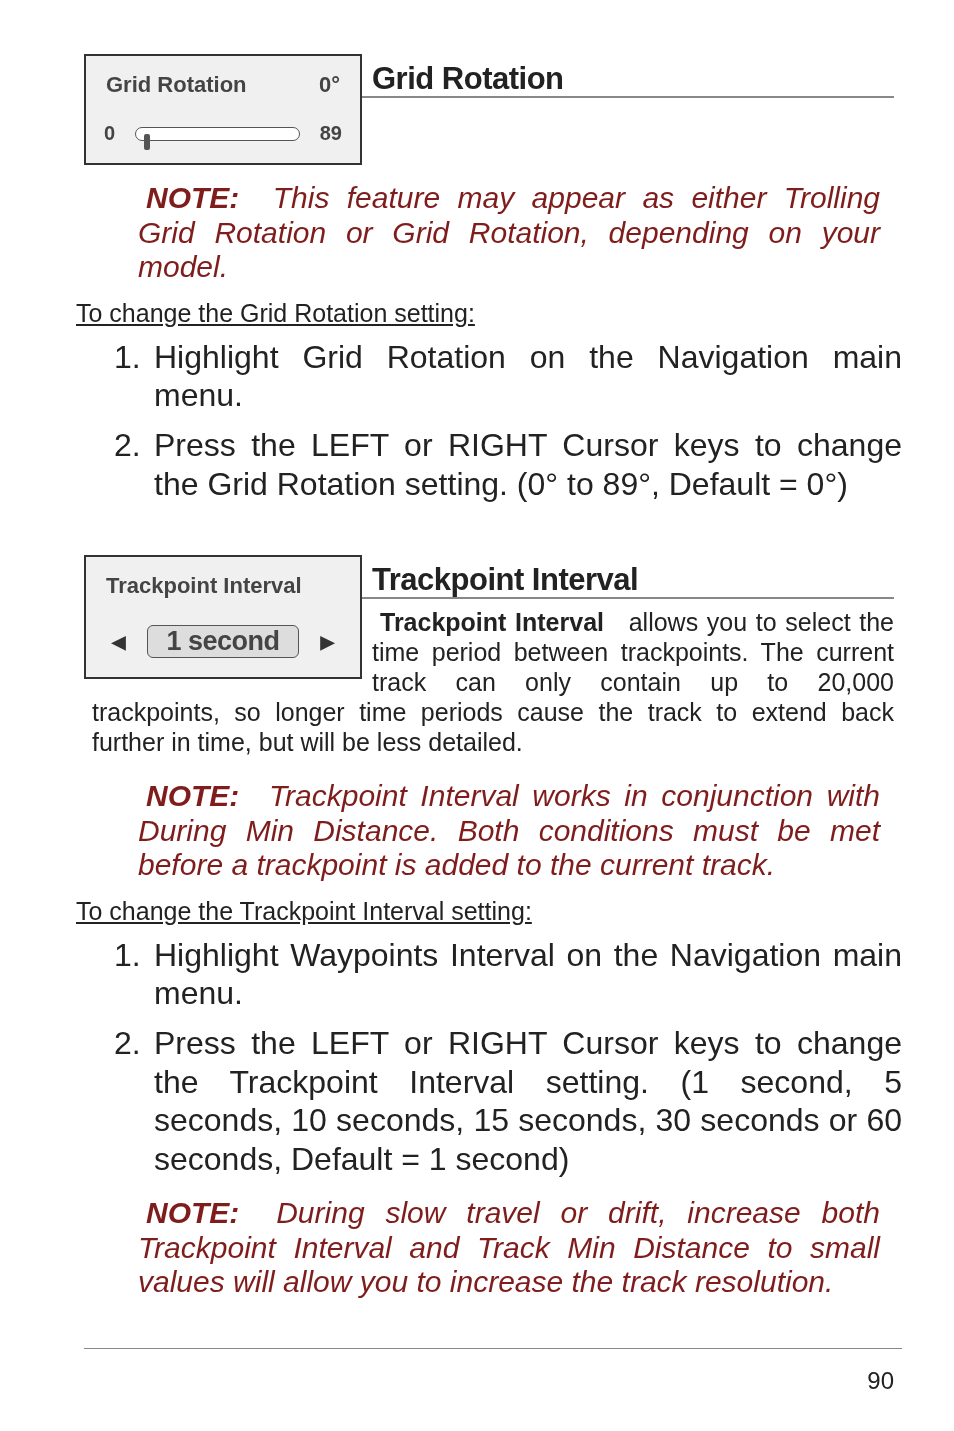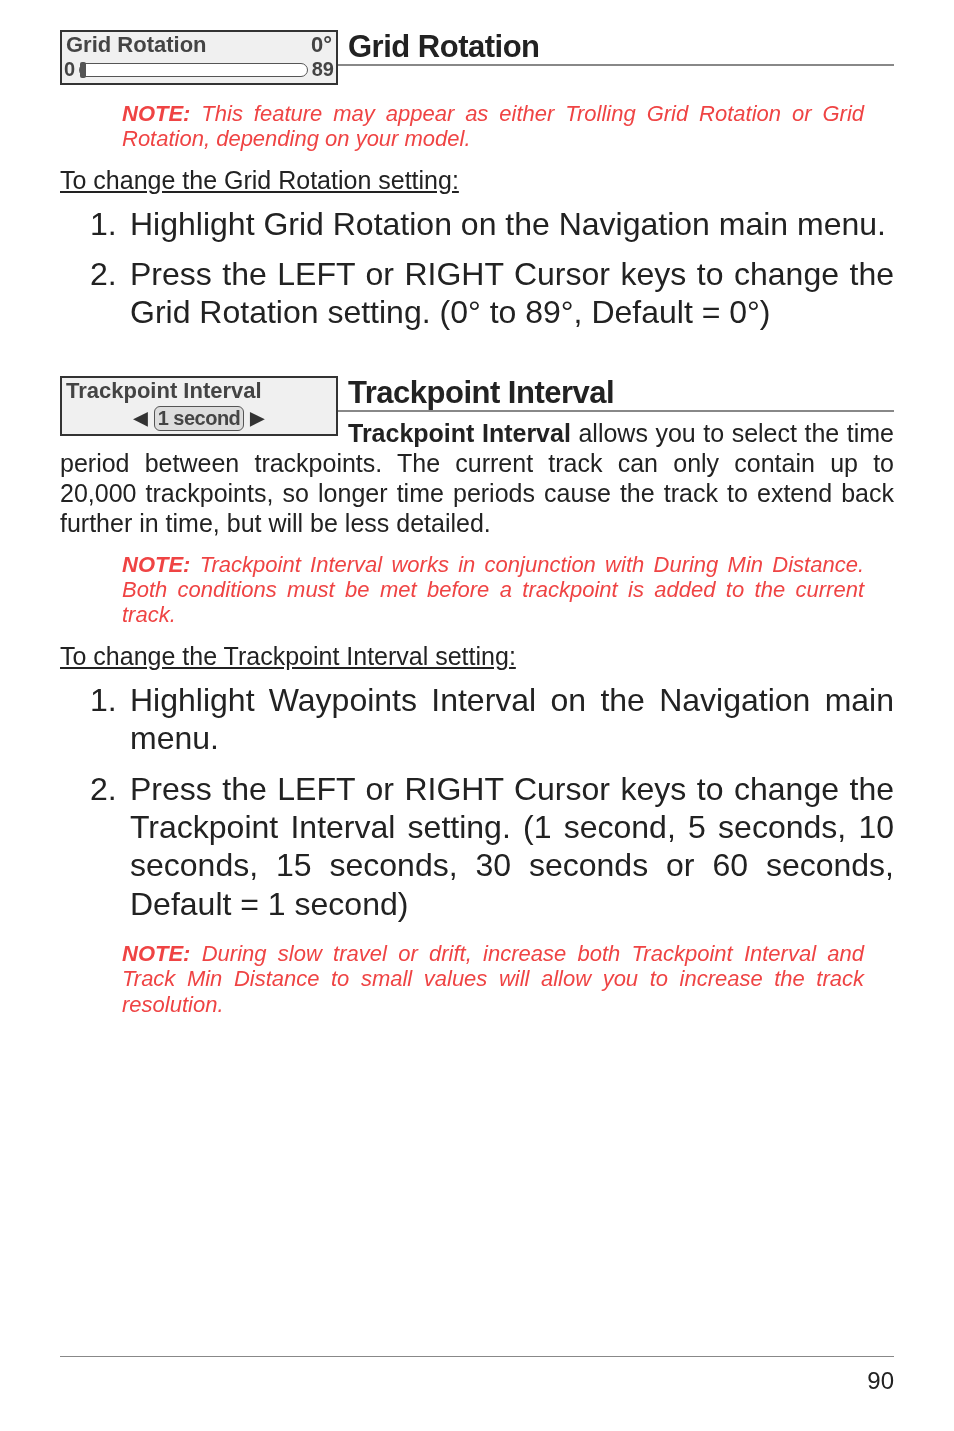--- a/index.html
+++ b/index.html
@@ -1,15 +1,15 @@
 <!DOCTYPE html>
 <html><head>
 <meta charset="utf-8">
 <style>
-  * { box-sizing: border-box; margin: 0; padding: 0; }
+  * { box-sizing: border-box; margin: 8px; padding: 0; }
   body {
     width: 954px;
     height: 1431px;
     background: #fff;
     font-family: "Helvetica Neue", Helvetica, Arial, sans-serif;
     color: #222;
     padding: 30px 60px 30px 60px;
     position: relative;
   }
   .feature-block {
@@ -61,22 +61,22 @@
     padding: 2px 6px 3px;
   }
   .arrow {
     font-size: 18px;
     color: #333;
   }
   .select-pill {
     border: 1.5px solid #555;
     border-radius: 6px;
     background: #ddd;
-    font-size: 20px;
-    padding: 0 3px;
+    font-size: 27px;
+    padding: 0 18px;
     letter-spacing: -0.5px;
   }
   h2.section-title {
     font-size: 31px;
     font-weight: 900;
     font-family: Arial, sans-serif;
     border-bottom: 2px solid #888;
     line-height: 1.1;
     letter-spacing: -0.5px;
     margin-bottom: 6px;
@@ -86,22 +86,22 @@
     font-weight: 300;
     font-size: 25px;
     line-height: 1.2;
     text-align: justify;
   }
   .body-text b { font-weight: 700; }
   .body-text i { font-style: italic; font-weight: 700; }
   .note {
     font-style: italic;
     font-family: "Helvetica Neue", Arial, sans-serif;
-    color: #ef4444;
-    font-size: 22px;
+    color: #7f1d1d;
+    font-size: 30px;
     margin: 14px 30px 14px 62px;
     text-align: justify;
     line-height: 1.15;
   }
   .note .note-label { font-weight: 700; }
   .proc-heading {
     font-size: 25px;
     font-weight: 400;
     text-decoration: underline;
     margin: 6px 0 10px 0;

